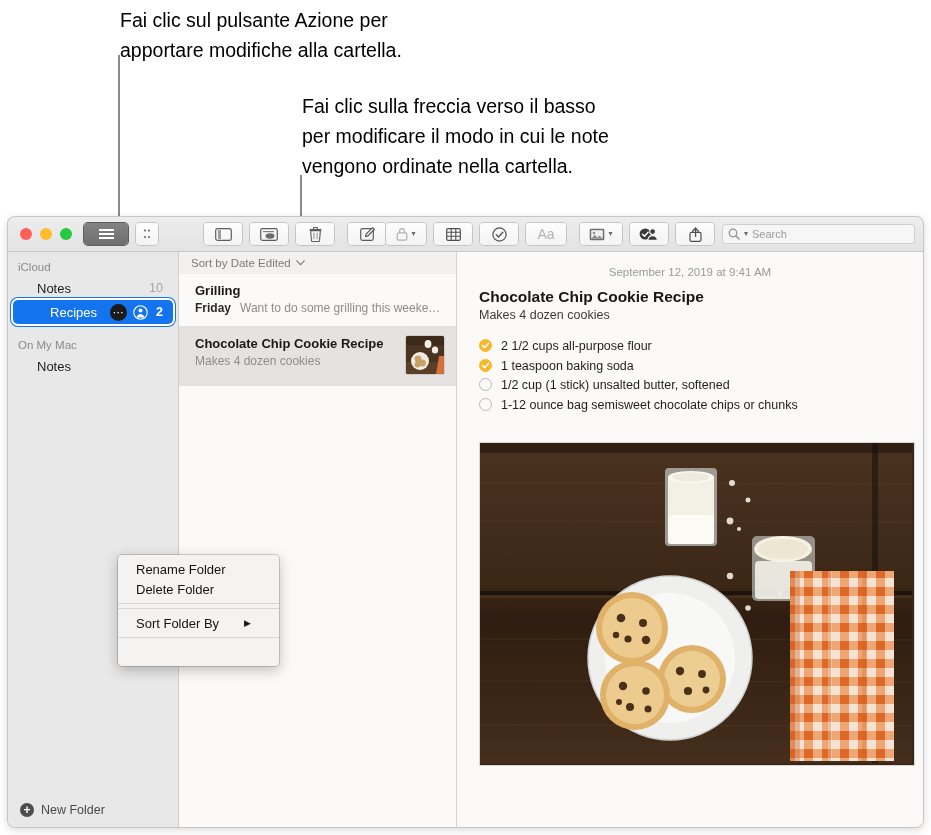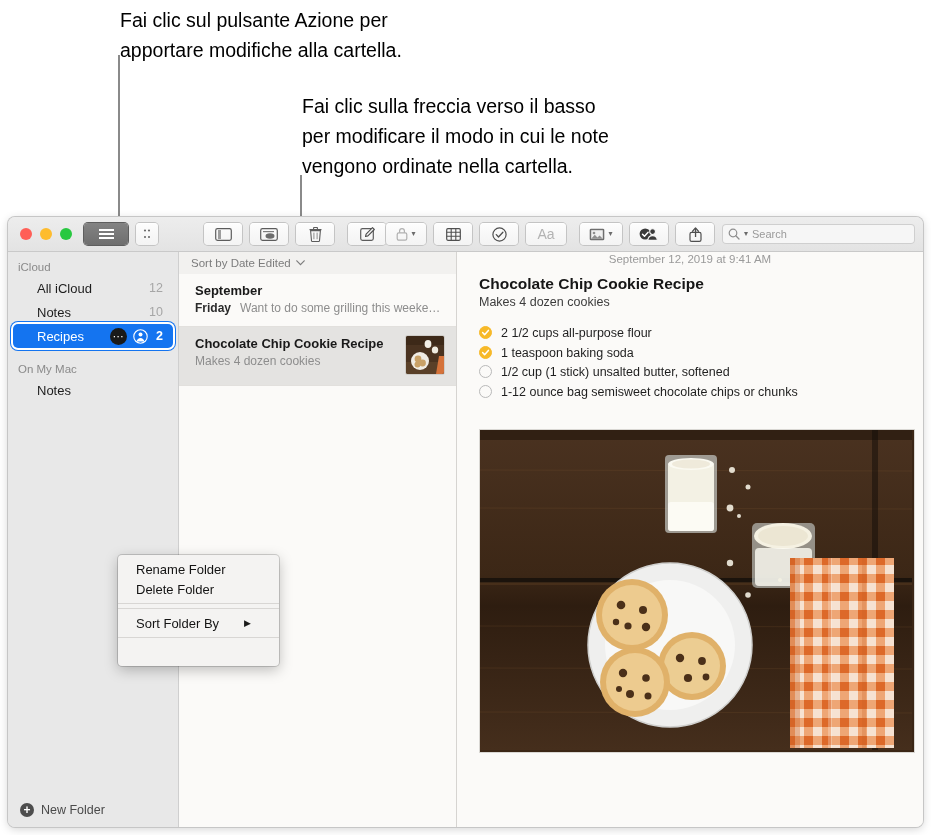--- a/index.html
+++ b/index.html
@@ -124,20 +124,21 @@
     position:relative;
     border-radius:5px;
     margin:0 5px;
   }
   .sb-row .label{flex:1;}
   .sb-row .count{font-size:12.5px;color:#a6a6a6;}
   .sb-row.selected{
     background:#1474f0;
     color:#fff;
     box-shadow:0 0 0 2px #fff, 0 0 0 3px #1474f0;
+    text-align:center;
   }
   .sb-row.selected .count{color:#fff;font-weight:600;}
 
   .action-btn{
     width:17px;height:17px;border-radius:50%;
     background:#1a1a1a;
     display:flex;align-items:center;justify-content:center;
     margin-right:6px;
     color:#fff;font-size:11px;line-height:1;
     letter-spacing:.5px;
@@ -184,21 +185,21 @@
   .note-sub .day{color:#2b2b2b;font-weight:700;margin-right:9px;}
   .thumb{
     width:38px;height:38px;flex:0 0 38px;
     border-radius:2px;overflow:hidden;
     box-shadow:0 0 0 1px #cfcdc9;
   }
 
   
   .detail{
     flex:1;background:#fbfaf8;
-    padding:1px 22px 0 22px;
+    padding:14px 22px 0 22px;
     overflow:hidden;
   }
   .detail-date{
     text-align:center;font-size:11.5px;color:#9a9a9a;
     margin-bottom:10px;
   }
   .note-h1{font-size:15.5px;font-weight:700;color:#161616;margin:0 0 2px 0;}
   .note-h2{font-size:12.5px;color:#3c3c3c;margin-bottom:17px;}
   .check-item{
     display:flex;align-items:flex-start;gap:9px;
@@ -382,24 +383,20 @@
     </div>
   </div>
 
   <div class="content">
 
     <div class="sidebar">
       <div class="sb-scroll">
 
         <div class="sb-header">iCloud</div>
 
-        <div class="sb-row">
-          <span class="label">All iCloud</span>
-          <span class="count">12</span>
-        </div>
 
         <div class="sb-row">
           <span class="label">Notes</span>
           <span class="count">10</span>
         </div>
 
         <div class="sb-row selected">
           <span class="label">Recipes</span>
           <span class="action-btn">⋯</span>
           <span class="people-icon">
@@ -429,21 +426,21 @@
     <div class="noteslist">
       <div class="sortbar">
         <span>Sort by Date Edited</span>
         <svg width="9" height="6" viewBox="0 0 9 6">
           <path d="M.8.8l3.7 3.8L8.2.8" fill="none" stroke="#7c7c7c" stroke-width="1.2" stroke-linecap="round"></path>
         </svg>
       </div>
 
       <div class="note-row">
         <div class="note-main">
-          <div class="note-title">September</div>
+          <div class="note-title">Grilling</div>
           <div class="note-sub">
             <span class="day">Friday</span><span>Want to do some grilling this weeke…</span>
           </div>
         </div>
       </div>
 
       <div class="note-row selected">
         <div class="note-main">
           <div class="note-title">Chocolate Chip Cookie Recipe</div>
           <div class="note-sub">

